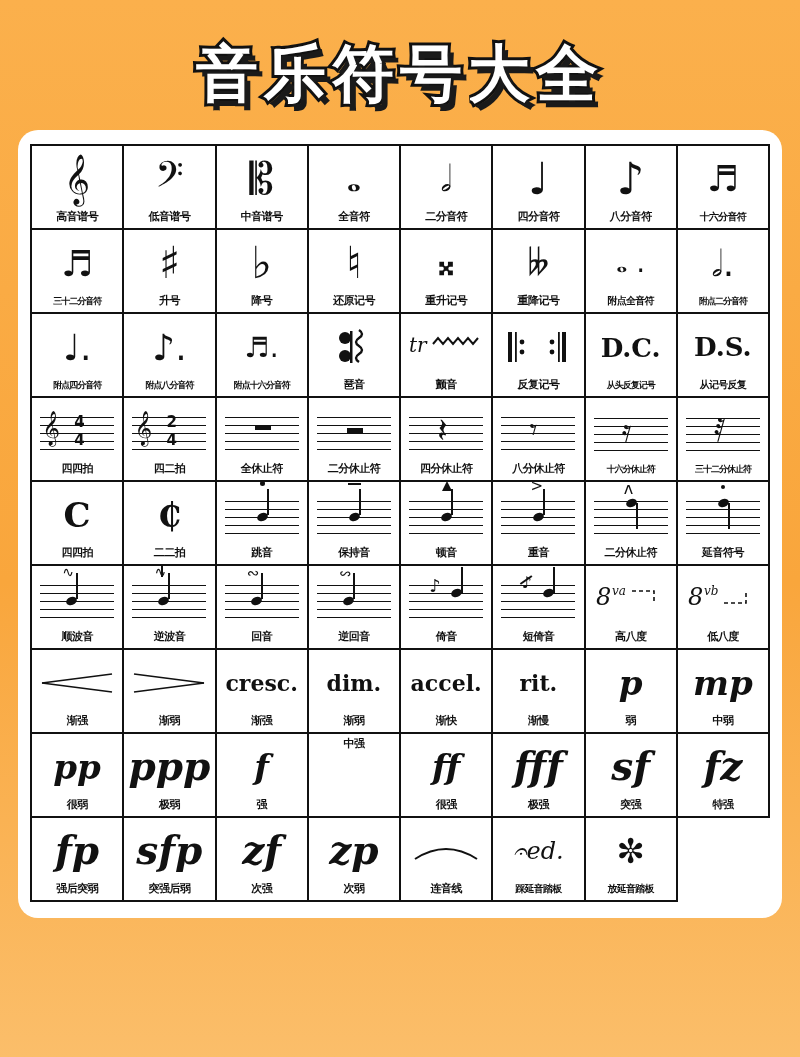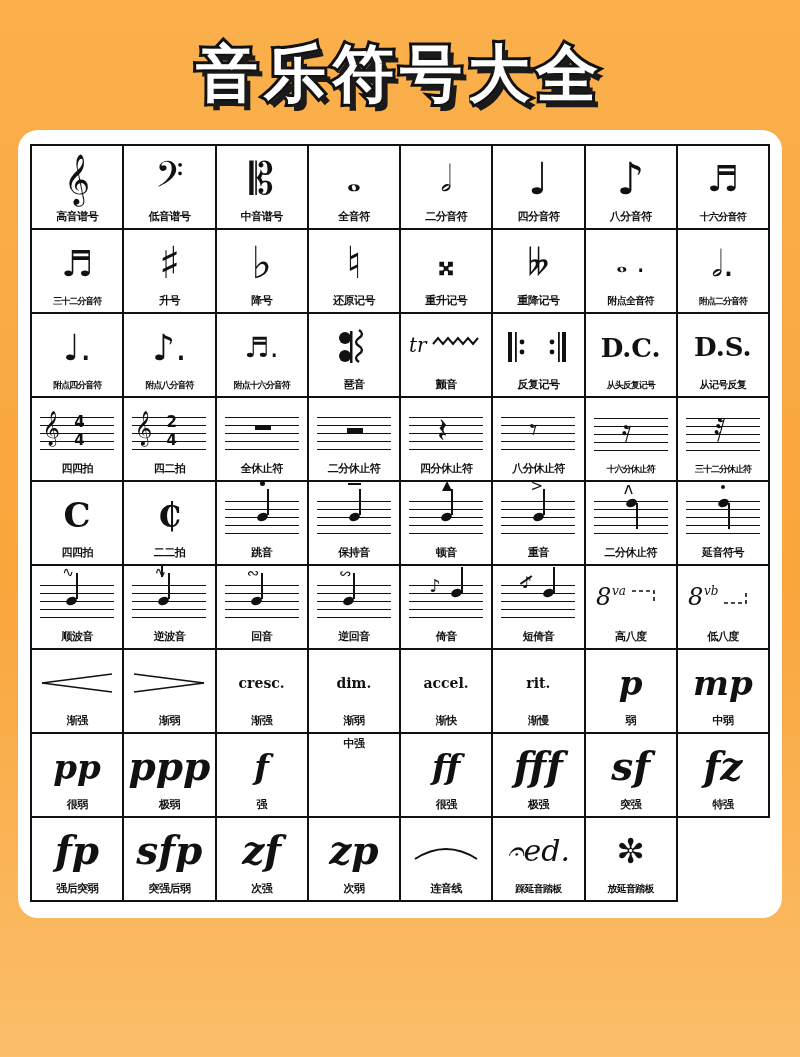--- a/index.html
+++ b/index.html
@@ -95,21 +95,21 @@
   .serif-it {
     font-family: "DejaVu Serif", serif;
     font-style: italic;
     font-weight: bold;
   }
   .serif-b {
     font-family: "DejaVu Serif", serif;
     font-weight: bold;
   }
   .t-26 { font-size: 26px; }
-  .t-22 { font-size: 14px; }
+  .t-22 { font-size: 22px; }
   .t-30 { font-size: 39px; }
   .t-34 { font-size: 34px; }
 
   
   .staff {
     position: relative;
     width: 84px;
     height: 34px;
     margin-top: 6px;
   }
@@ -129,21 +129,21 @@
     position: absolute;
     font-family: "DejaVu Sans", sans-serif;
     color: #111;
     line-height: 1;
   }
   .hair {
     width: 74px;
     height: 22px;
   }
   .cresc-line, .dim-line { stroke: #111; stroke-width: 1.6; fill: none; }
-  .pedal { font-family: "DejaVu Serif", serif; font-size: 30px; font-style: italic; }
+  .pedal { font-family: "DejaVu Serif", serif; font-size: 24px; font-style: italic; }
   .barline-box { display: flex; gap: 14px; align-items: center; height: 34px; }
   .barline-box i { display: block; width: 2px; height: 32px; background: #111; }
   .slur { width: 70px; height: 24px; }
 </style>
 </head>
 <body>
 
 <div class="page">
 
   <div class="title-wrap">

